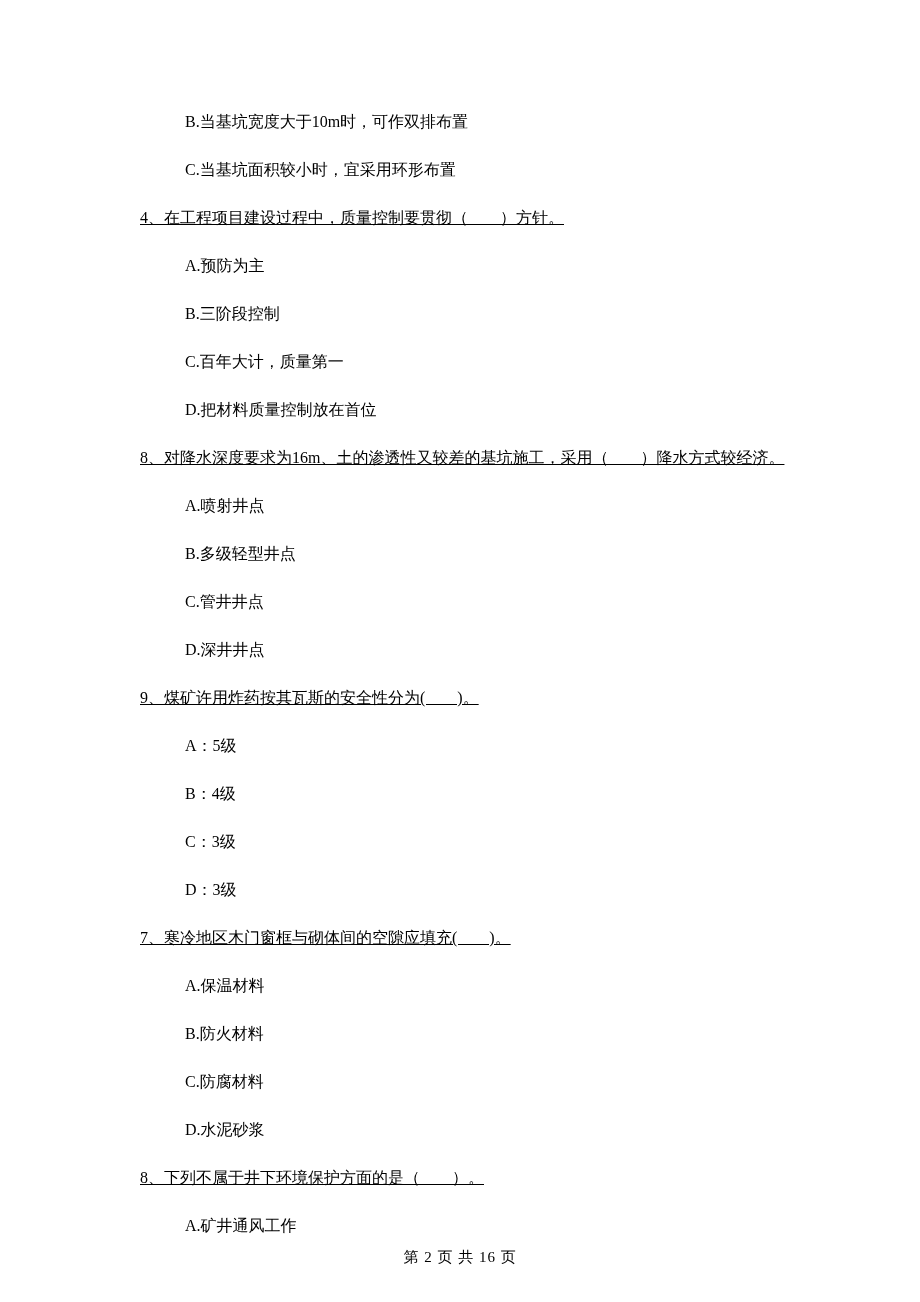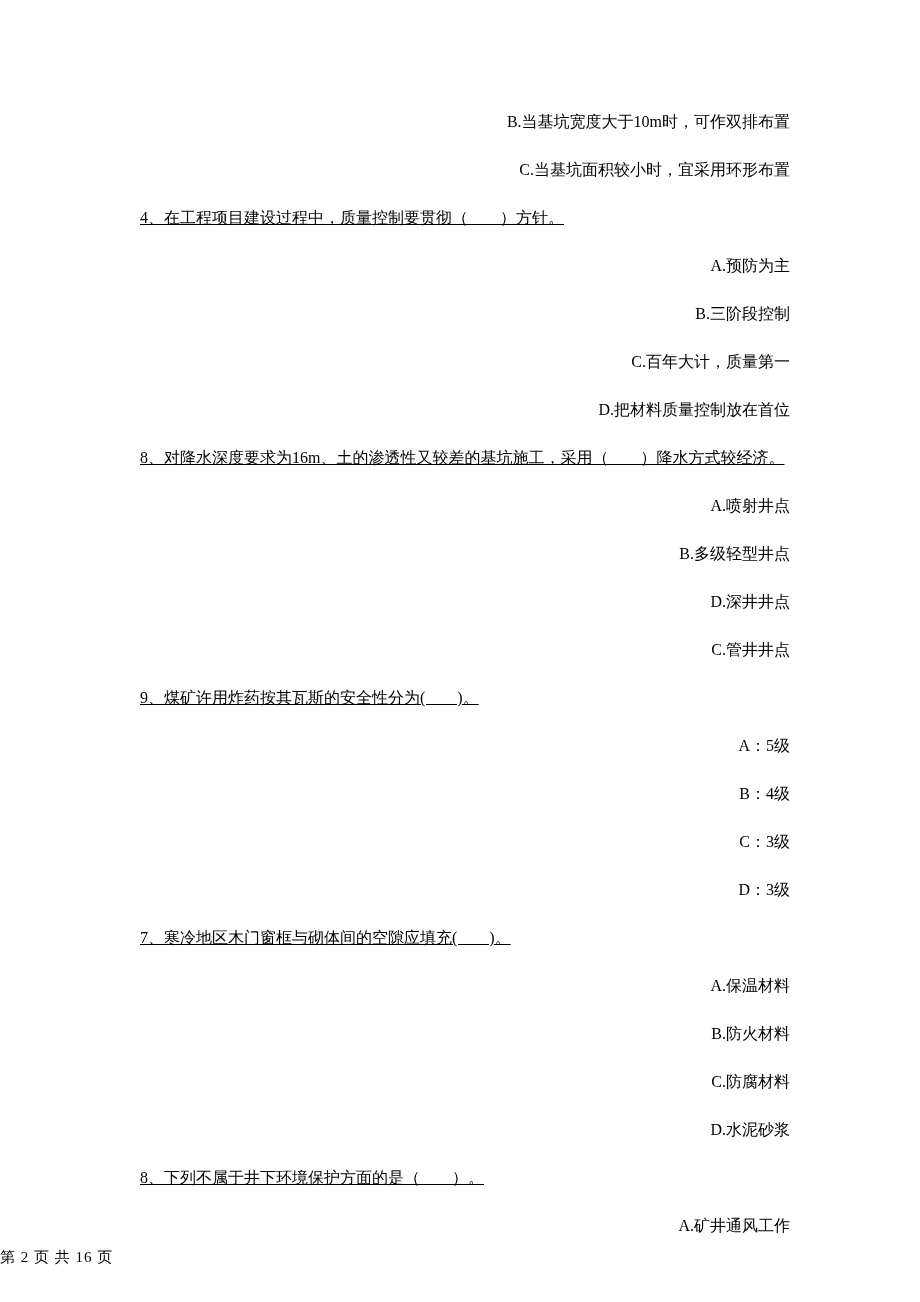--- a/index.html
+++ b/index.html
@@ -13,33 +13,32 @@
     position: relative;
     font-size: 16px;
     line-height: 1.5;
   }
   .page {
     padding: 110px 130px 0 130px;
   }
   .option {
     padding-left: 55px;
     margin-bottom: 24px;
-    text-align: right;
   }
   .question {
     padding-left: 10px;
     margin-bottom: 24px;
     text-decoration: underline;
   }
   .footer {
     position: absolute;
     bottom: 34px;
     left: 0;
     width: 100%;
-    text-align: left;
+    text-align: center;
     font-size: 15px;
     letter-spacing: 1px;
   }
 </style>
 </head>
 <body>
 
 <div class="page">
 
   <div class="option">B.当基坑宽度大于10m时，可作双排布置</div>
@@ -47,22 +46,22 @@
 
   <div class="question">4、在工程项目建设过程中，质量控制要贯彻（　　）方针。</div>
   <div class="option">A.预防为主</div>
   <div class="option">B.三阶段控制</div>
   <div class="option">C.百年大计，质量第一</div>
   <div class="option">D.把材料质量控制放在首位</div>
 
   <div class="question">8、对降水深度要求为16m、土的渗透性又较差的基坑施工，采用（　　）降水方式较经济。</div>
   <div class="option">A.喷射井点</div>
   <div class="option">B.多级轻型井点</div>
+  <div class="option">C.管井井点</div>
   <div class="option">D.深井井点</div>
-  <div class="option">C.管井井点</div>
 
   <div class="question">9、煤矿许用炸药按其瓦斯的安全性分为(　　)。</div>
   <div class="option">A：5级</div>
   <div class="option">B：4级</div>
   <div class="option">C：3级</div>
   <div class="option">D：3级</div>
 
   <div class="question">7、寒冷地区木门窗框与砌体间的空隙应填充(　　)。</div>
   <div class="option">A.保温材料</div>
   <div class="option">B.防火材料</div>

